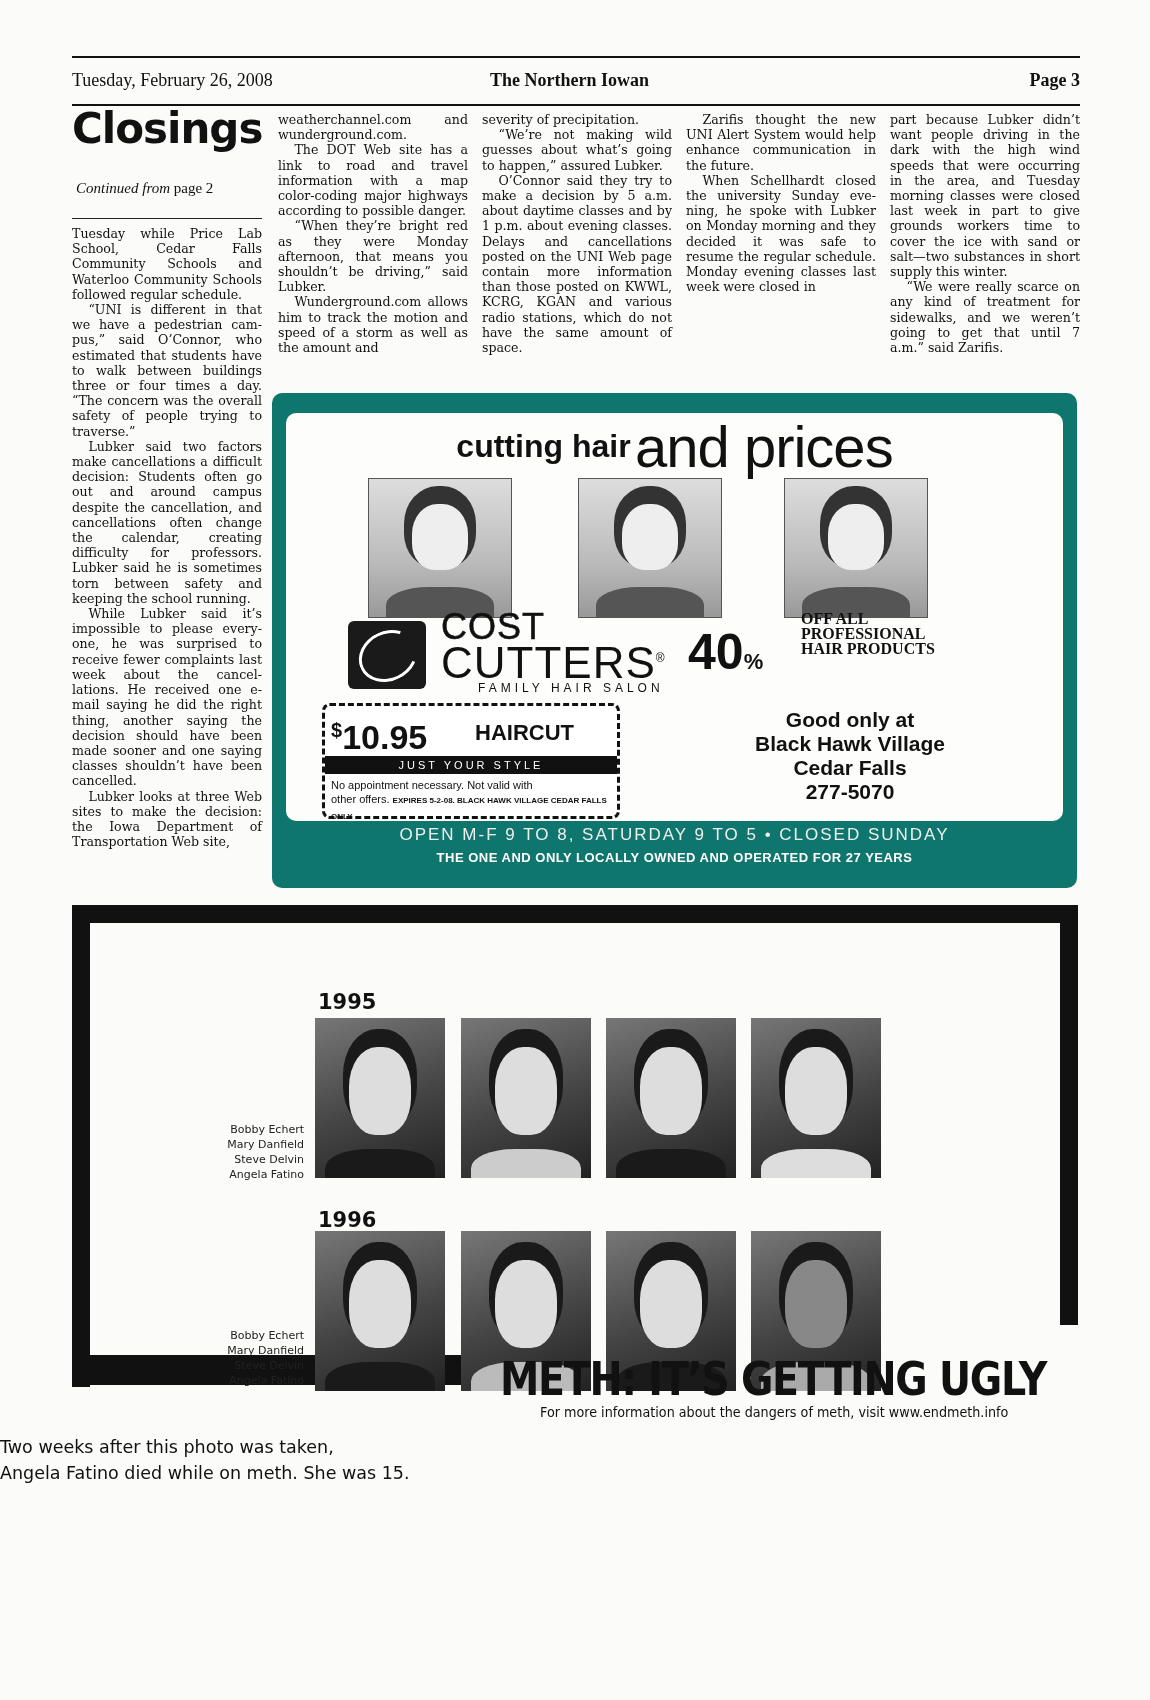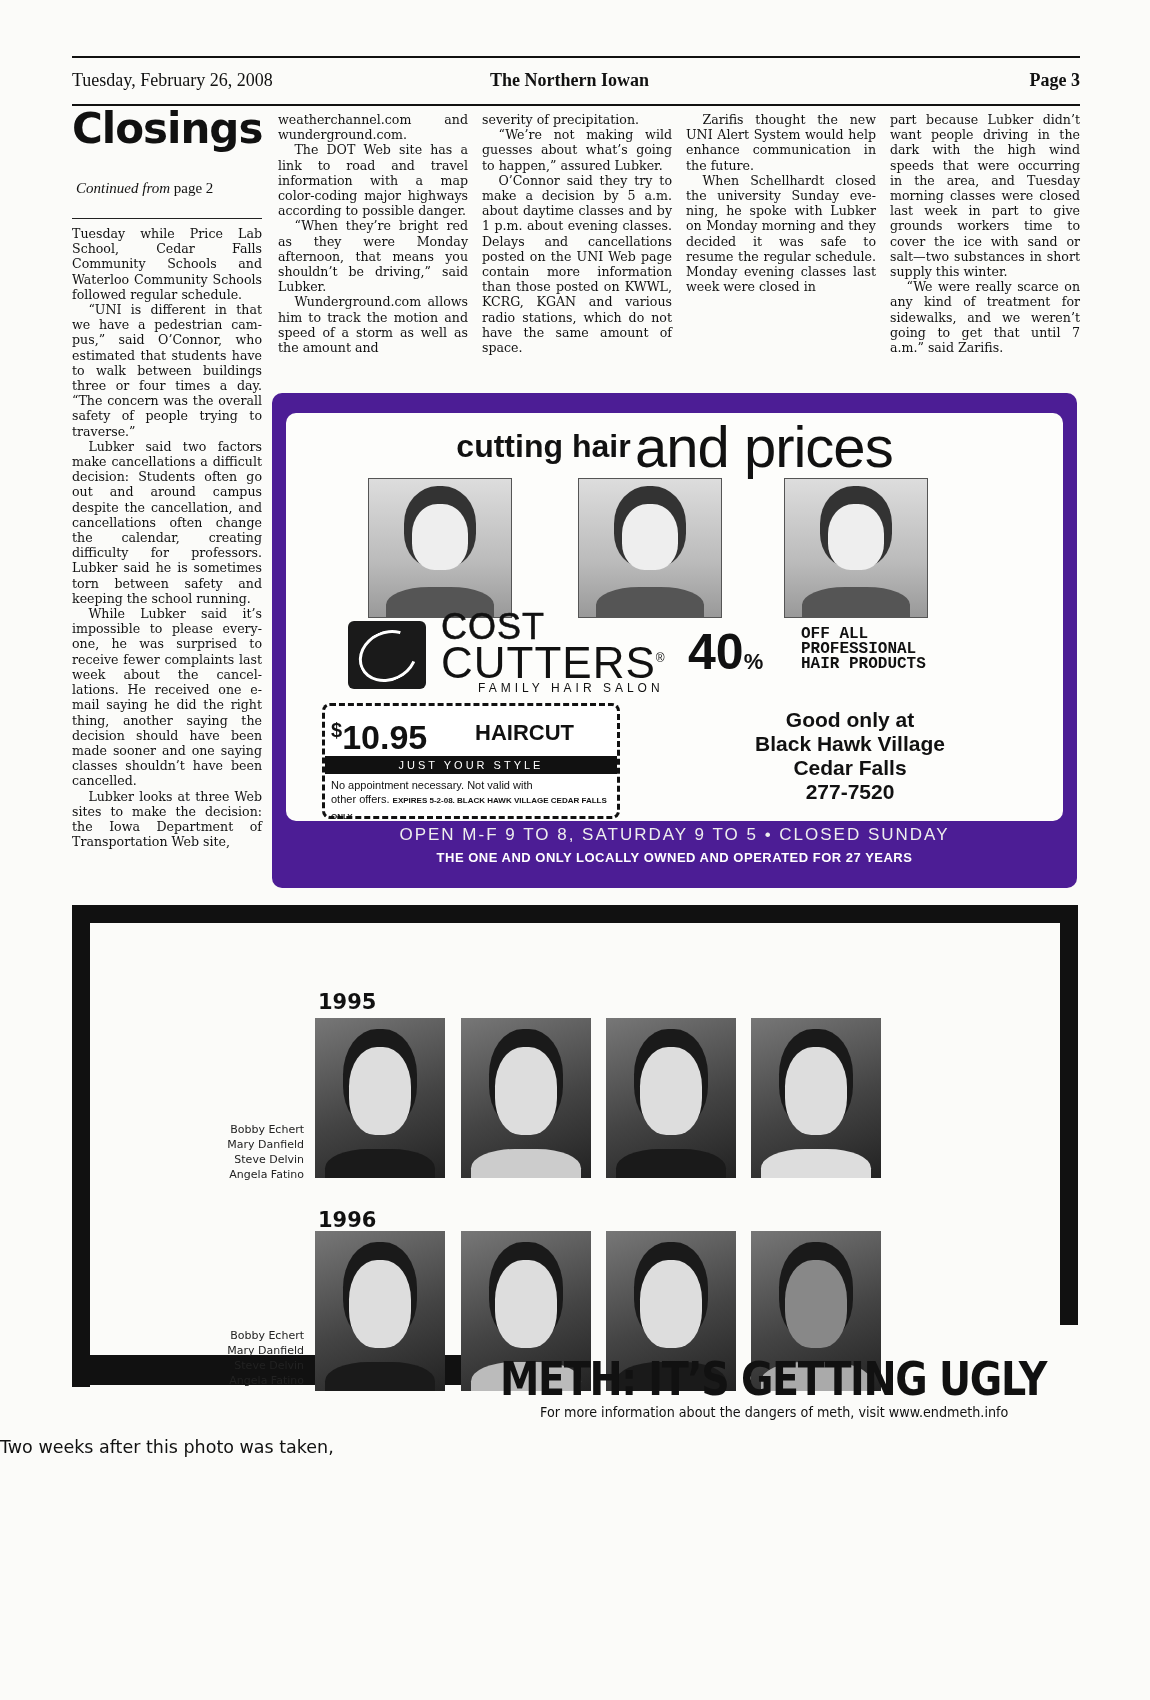--- a/index.html
+++ b/index.html
@@ -9,36 +9,36 @@
   .hdr-title { font-weight:bold; }
   .hdr-page { font-weight:bold; }
   .headline { position:absolute; left:72px; top:104px; font-family:"DejaVu Sans", sans-serif; font-weight:bold; font-size:42px; letter-spacing:-1px; }
   .cont { position:absolute; left:76px; top:180px; font-family:"Liberation Serif", serif; font-size:15px; }
   .cont i { font-style:italic; }
   .col-rule { position:absolute; left:72px; top:218px; width:190px; height:1px; background:#222; }
   .col { position:absolute; font-family:"DejaVu Serif", serif; font-size:12.6px; line-height:15.2px; text-align:justify; hyphens:manual; }
   .col p { margin:0; text-indent:1.3em; }
   .col p.noi { text-indent:0; }
   
-  .hair-ad { position:absolute; left:272px; top:393px; width:805px; height:495px; background:#4c1d95; border-radius:10px; }
+  .hair-ad { position:absolute; left:272px; top:393px; width:805px; height:495px; background:#0f766e; border-radius:10px; }
   .hair-inner { position:absolute; left:14px; top:20px; width:777px; height:408px; background:#fdfdfb; border-radius:10px; }
   .hair-title { position:absolute; left:0; width:100%; top:0; text-align:center; font-family:"Liberation Sans", sans-serif; }
   .hair-title .a { font-weight:bold; font-size:32px; vertical-align:middle; }
   .hair-title .b { font-size:58px; font-weight:normal; letter-spacing:-1px; vertical-align:middle; }
   .photo { position:absolute; border:1px solid #555; background:linear-gradient(180deg,#ddd 0%,#bbb 60%,#999 100%); overflow:hidden; }
   .photo .head { position:absolute; left:30%; top:18%; width:40%; height:48%; background:#eee; border-radius:45% 45% 40% 40%; box-shadow:0 -10px 0 8px #333; }
   .photo .body { position:absolute; left:12%; bottom:-10%; width:76%; height:32%; background:#555; border-radius:40% 40% 0 0; }
   .cc-logo { position:absolute; left:62px; top:208px; width:78px; height:68px; background:#1a1a1a; border-radius:6px; }
   .cc-logo .ring { position:absolute; left:10px; top:10px; width:54px; height:44px; border:3px solid #fff; border-radius:50%; transform:rotate(-25deg); border-right-color:transparent; }
   .cc-cost { position:absolute; left:155px; top:196px; font-family:"Liberation Sans", sans-serif; font-size:36px; letter-spacing:1px; color:#111; line-height:36px; -webkit-text-stroke:0.5px #111; }
   .cc-cutters { position:absolute; left:155px; top:222px; font-family:"Liberation Sans", sans-serif; font-size:44px; line-height:46px; letter-spacing:1px; }
   .cc-sub { position:absolute; left:192px; top:268px; font-family:"Liberation Sans", sans-serif; font-size:12px; letter-spacing:4px; }
   .pct { position:absolute; left:402px; top:214px; font-family:"Liberation Sans", sans-serif; font-weight:bold; font-size:50px; line-height:50px; }
   .pct small { font-size:22px; }
-  .pct-text { position:absolute; left:515px; top:214px; font-family:Liberation Mono, monospace; font-weight:bold; font-size:16px; line-height:15px; }
+  .pct-text { position:absolute; left:515px; top:198px; font-family:Liberation Serif, serif; font-weight:bold; font-size:16px; line-height:15px; }
   .coupon { position:absolute; left:36px; top:290px; width:292px; height:110px; border:3px dashed #111; border-radius:8px; background:#fff; }
   .price { position:absolute; left:6px; top:4px; font-family:"Liberation Sans", sans-serif; font-weight:bold; font-size:34px; line-height:40px; }
   .price sup { font-size:20px; }
   .haircut { position:absolute; left:150px; top:14px; font-family:"Liberation Sans", sans-serif; font-weight:bold; font-size:22px; }
   .style-bar { position:absolute; left:0; top:50px; width:100%; height:18px; background:#111; color:#fff; text-align:center; font-family:"Liberation Sans", sans-serif; font-size:11px; letter-spacing:3px; line-height:18px; }
   .fine { position:absolute; left:6px; top:72px; font-family:"Liberation Sans", sans-serif; font-size:11px; line-height:14px; }
   .fine b { font-size:8px; }
   .loc { position:absolute; left:434px; top:295px; width:260px; text-align:center; font-family:"Liberation Sans", sans-serif; font-weight:bold; font-size:21px; line-height:24px; }
   .hours { position:absolute; left:0; width:100%; top:432px; text-align:center; color:#eee; font-family:"Liberation Sans", sans-serif; font-size:17px; letter-spacing:2px; }
   .tagline { position:absolute; left:0; width:100%; top:457px; text-align:center; color:#fff; font-family:"Liberation Sans", sans-serif; font-weight:bold; font-size:13px; letter-spacing:0.5px; }
@@ -136,21 +136,21 @@
       <div class="fine">
         <div>No appointment necessary. Not valid with</div>
         <div><span>other offers. </span><b>EXPIRES 5-2-08. BLACK HAWK VILLAGE CEDAR FALLS ONLY</b></div>
       </div>
     </div>
 
     <div class="loc">
       <div>Good only at</div>
       <div>Black Hawk Village</div>
       <div>Cedar Falls</div>
-      <div>277-7520</div>
+      <div>277-5070</div>
     </div>
   </div>
   <div class="hours">OPEN M-F 9 TO 8, SATURDAY 9 TO 5 • CLOSED SUNDAY</div>
   <div class="tagline">THE ONE AND ONLY LOCALLY OWNED AND OPERATED FOR 27 YEARS</div>
 </div>
 
 <div>
   <div class="meth-frame-top"></div>
   <div class="meth-frame-left"></div>
   <div class="meth-frame-right"></div>
@@ -199,17 +199,18 @@
       <div class="head"></div>
       <div class="body"></div>
     </div>
   <div class="yb" style="left:751px; top:1231px;">
       <div class="head" style="background:#888;"></div>
       <div class="body" style="background:#aaa;"></div>
     </div>
 
   <div class="quote" style="top:1434px;">
     <div>Two weeks after this photo was taken,</div>
+    <div>Angela Fatino died while on meth. She was 15.</div>
   </div>
 
   <div class="meth-title">METH: IT’S GETTING UGLY</div>
   <div class="meth-sub">For more information about the dangers of meth, visit www.endmeth.info</div>
 </div>
 
 </body></html>

